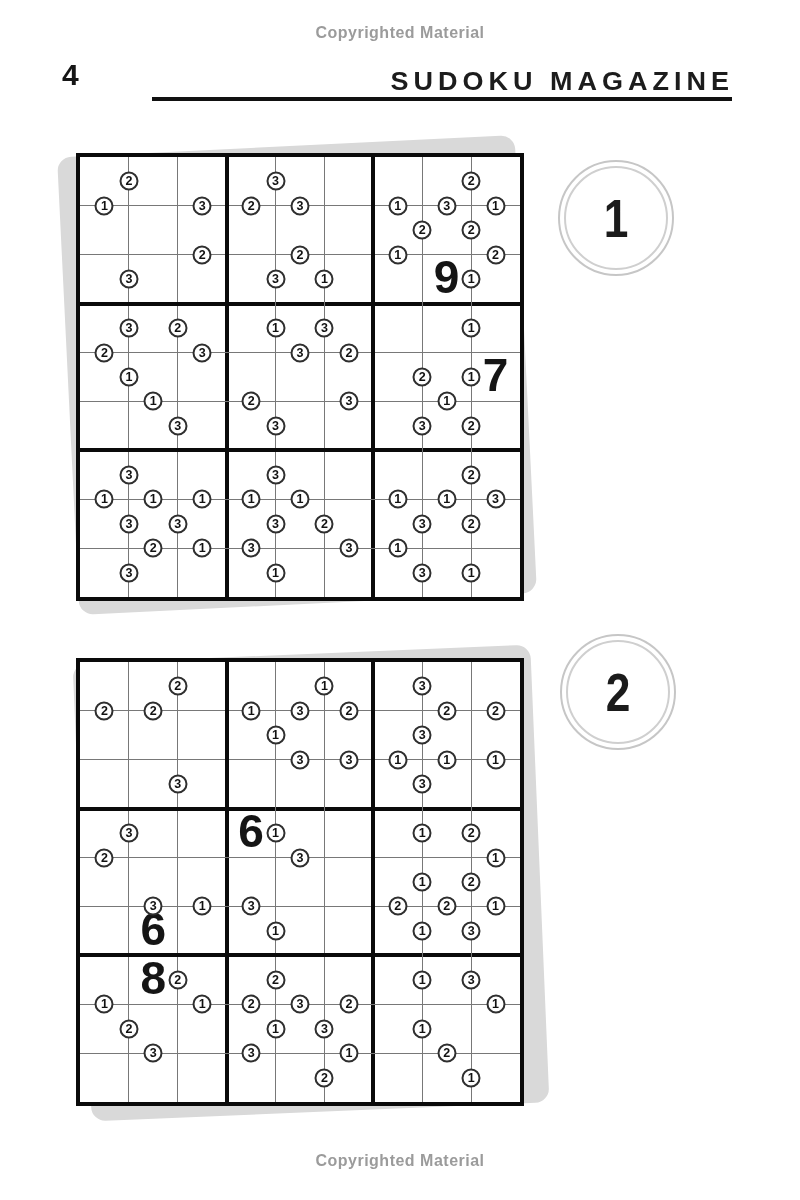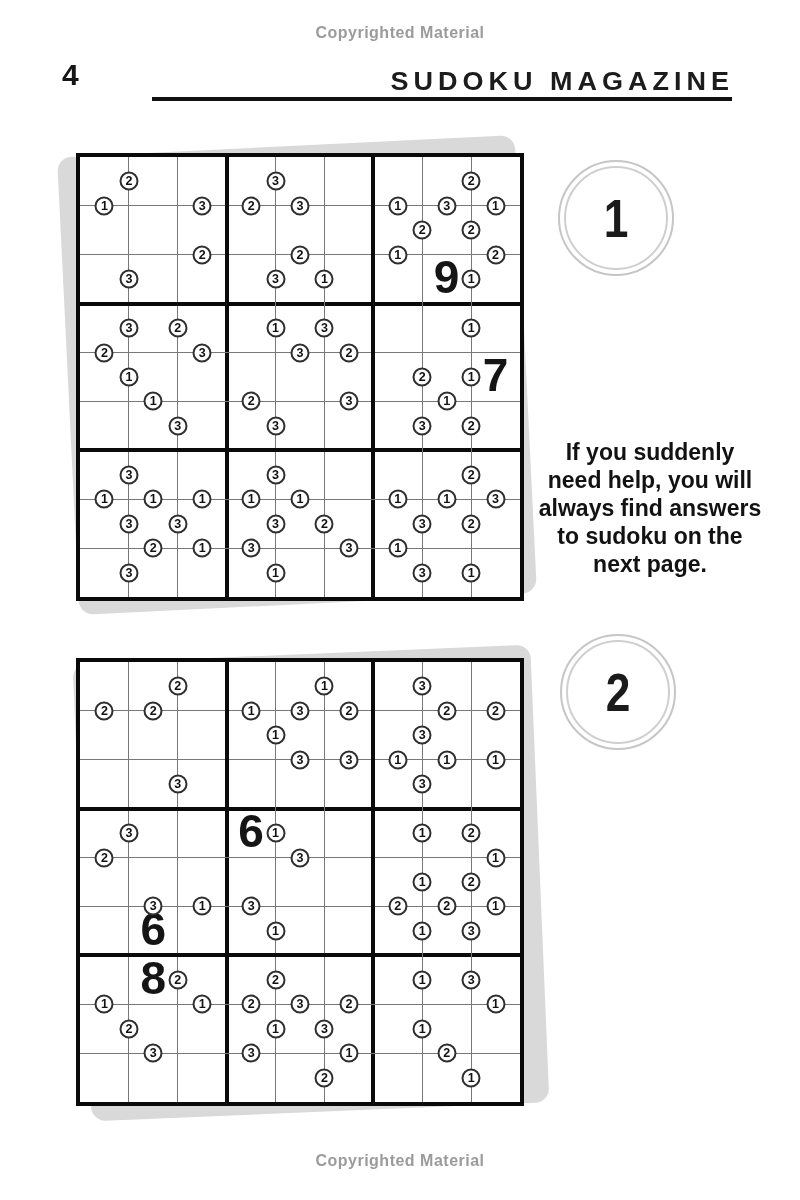--- a/index.html
+++ b/index.html
@@ -142,21 +142,20 @@
       <div class="edge-circle" style="left: 317.778px; top: 391.111px;">1</div>
       <div class="edge-circle" style="left: 342.222px; top: 415.556px;">3</div>
       <div class="edge-circle" style="left: 391.111px; top: 415.556px;">1</div>
     </div>
 
   <div class="puzzle-badge b1">
     <div class="inner-ring"></div>
     <span class="badge-num">1</span>
   </div>
 
-  <div class="help-text">If you suddenly need help, you will always find answers to sudoku on the next page.</div>
 
   <div class="grid-shadow s2"></div>
   <div class="sudoku-grid g2">
       <div class="gl" style="left: 48.3889px; top: 0px; width: 1px; height: 440px;"></div>
       <div class="gl" style="top: 48.3889px; left: 0px; height: 1px; width: 440px;"></div>
       <div class="gl" style="left: 97.2778px; top: 0px; width: 1px; height: 440px;"></div>
       <div class="gl" style="top: 97.2778px; left: 0px; height: 1px; width: 440px;"></div>
       <div class="gl thick" style="left: 144.667px; top: 0px; width: 4px; height: 440px;"></div>
       <div class="gl thick" style="top: 144.667px; left: 0px; height: 4px; width: 440px;"></div>
       <div class="gl" style="left: 195.056px; top: 0px; width: 1px; height: 440px;"></div>

